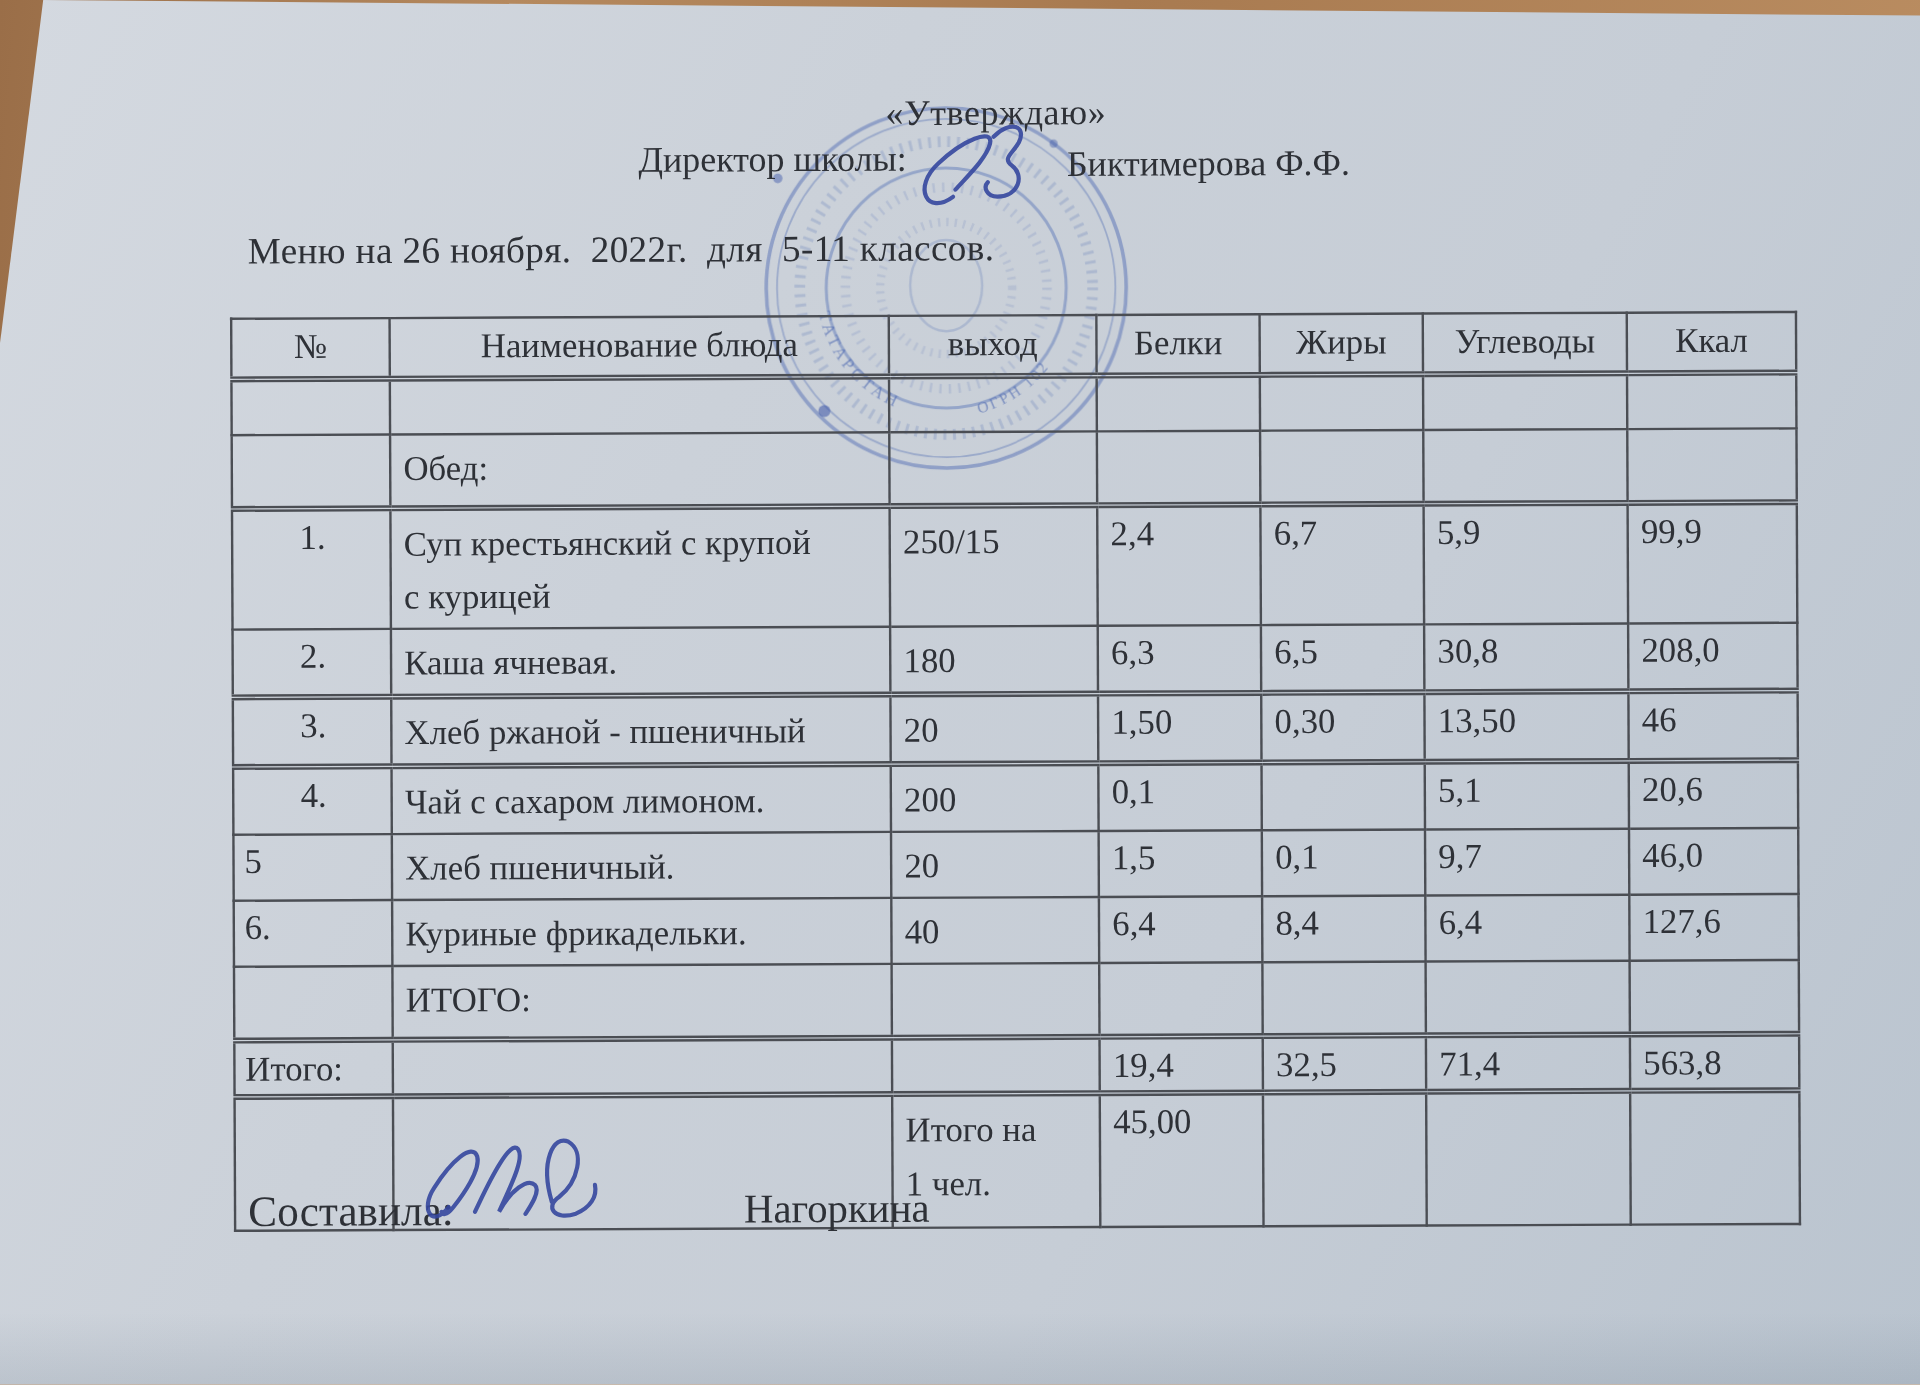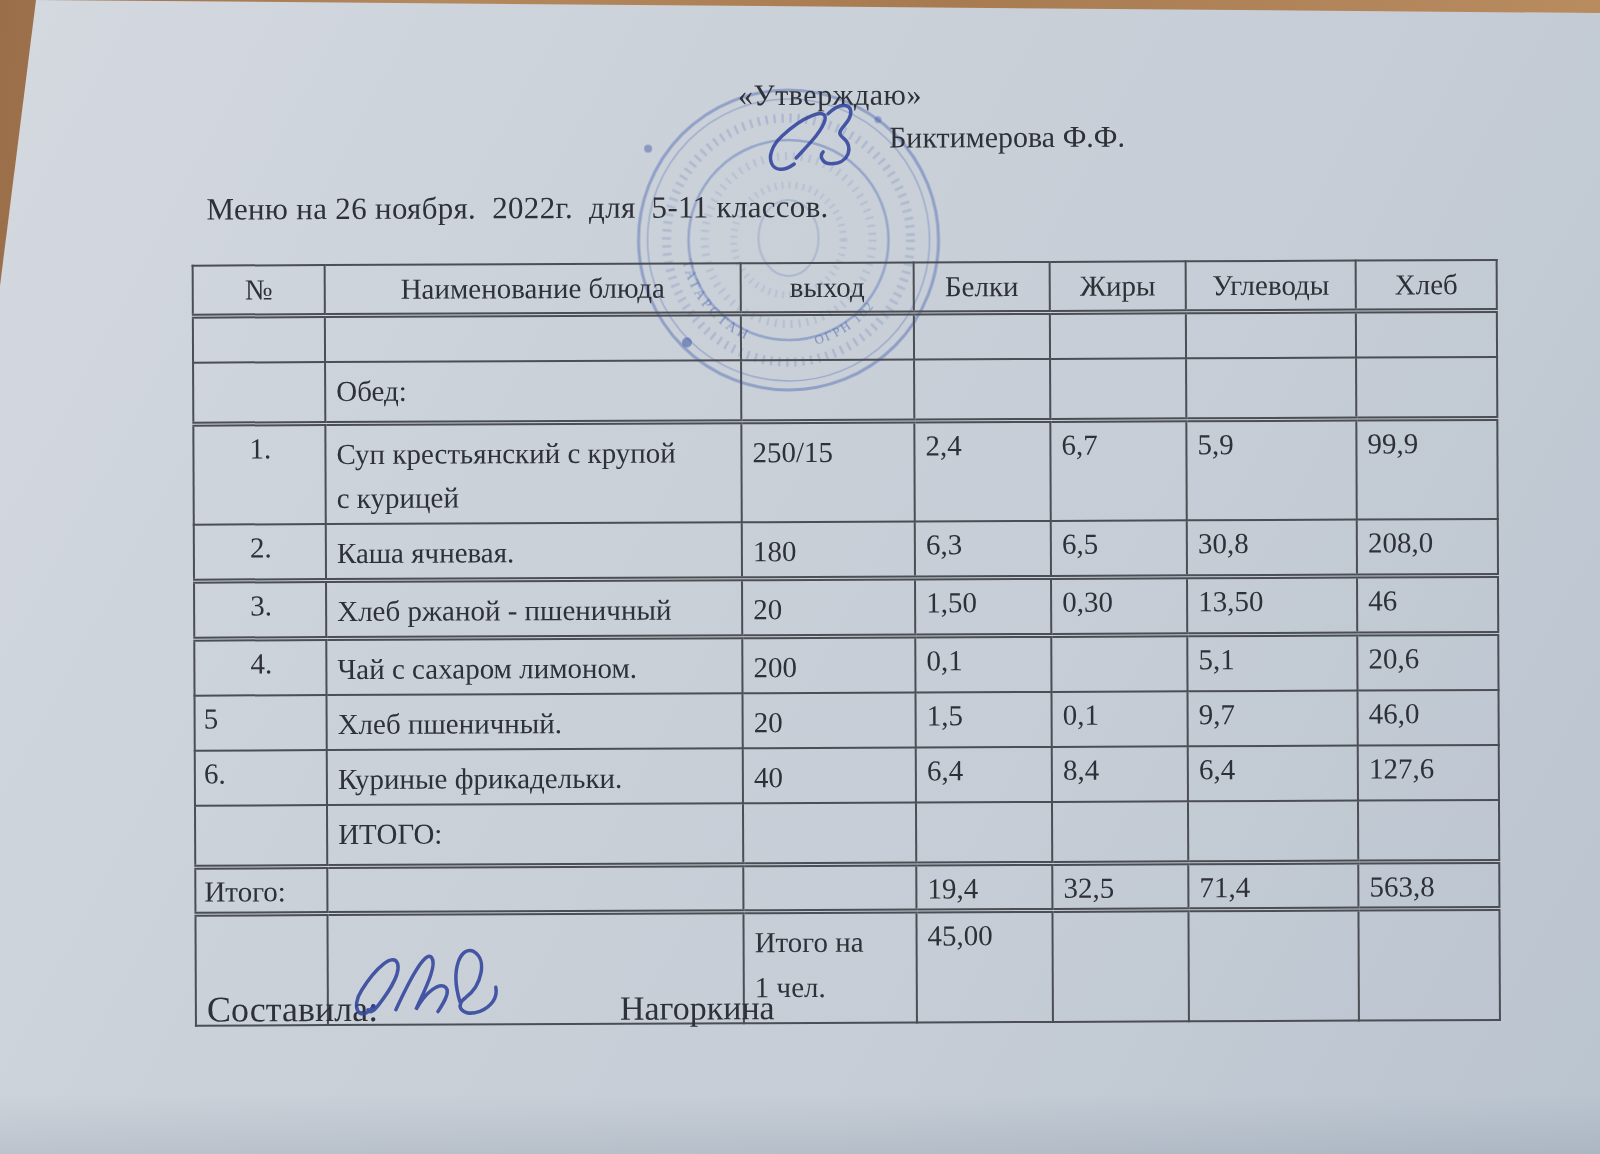--- a/index.html
+++ b/index.html
@@ -92,20 +92,21 @@
     </text>
     <text font-size="13" fill="#4a66b0" opacity=".6" letter-spacing="2">
       <textPath href="#stamp-bot-arc" startOffset="58%">ОГРН 102</textPath>
     </text>
     <circle cx="58" cy="262" r="5" fill="#3a54a8" opacity=".55"></circle>
     <circle cx="20" cy="68" r="4" fill="#3a54a8" opacity=".45"></circle>
     <circle cx="250" cy="40" r="3.5" fill="#3a54a8" opacity=".4"></circle>
   </svg>
 
   <div class="approve">«Утверждаю»</div>
+  <div class="director-label">Директор школы:</div>
   <svg class="sig sig-director" viewBox="0 0 140 90" aria-hidden="true">
     <path d="M38,72 C16,88 4,64 26,44 C46,25 72,14 69,28 C66,40 50,55 40,66"></path>
     <path d="M72,22 C86,8 100,13 93,27 C88,36 79,40 87,46 C98,54 93,72 75,72 C66,72 63,64 67,60"></path>
   </svg>
   <div class="director-name">Биктимерова Ф.Ф.</div>
 
   <div class="menu-title">Меню на 26 ноября.  2022г.  для  5-11 классов.</div>
 
   <table class="doc">
     <colgroup>
@@ -118,21 +119,21 @@
         <col style="width:141px">
     </colgroup>
     <tbody>
         <tr class="rh dbl">
       <th>№</th>
       <th>Наименование блюда</th>
       <th>выход</th>
       <th>Белки</th>
       <th>Жиры</th>
       <th>Углеводы</th>
-      <th>Хлеб</th>
+      <th>Ккал</th>
     </tr>
     <tr class="r0">
       <td class="c-num"></td>
       <td class="c-name"></td>
       <td class="c-out"></td>
       <td></td>
       <td></td>
       <td></td>
       <td></td>
     </tr>

